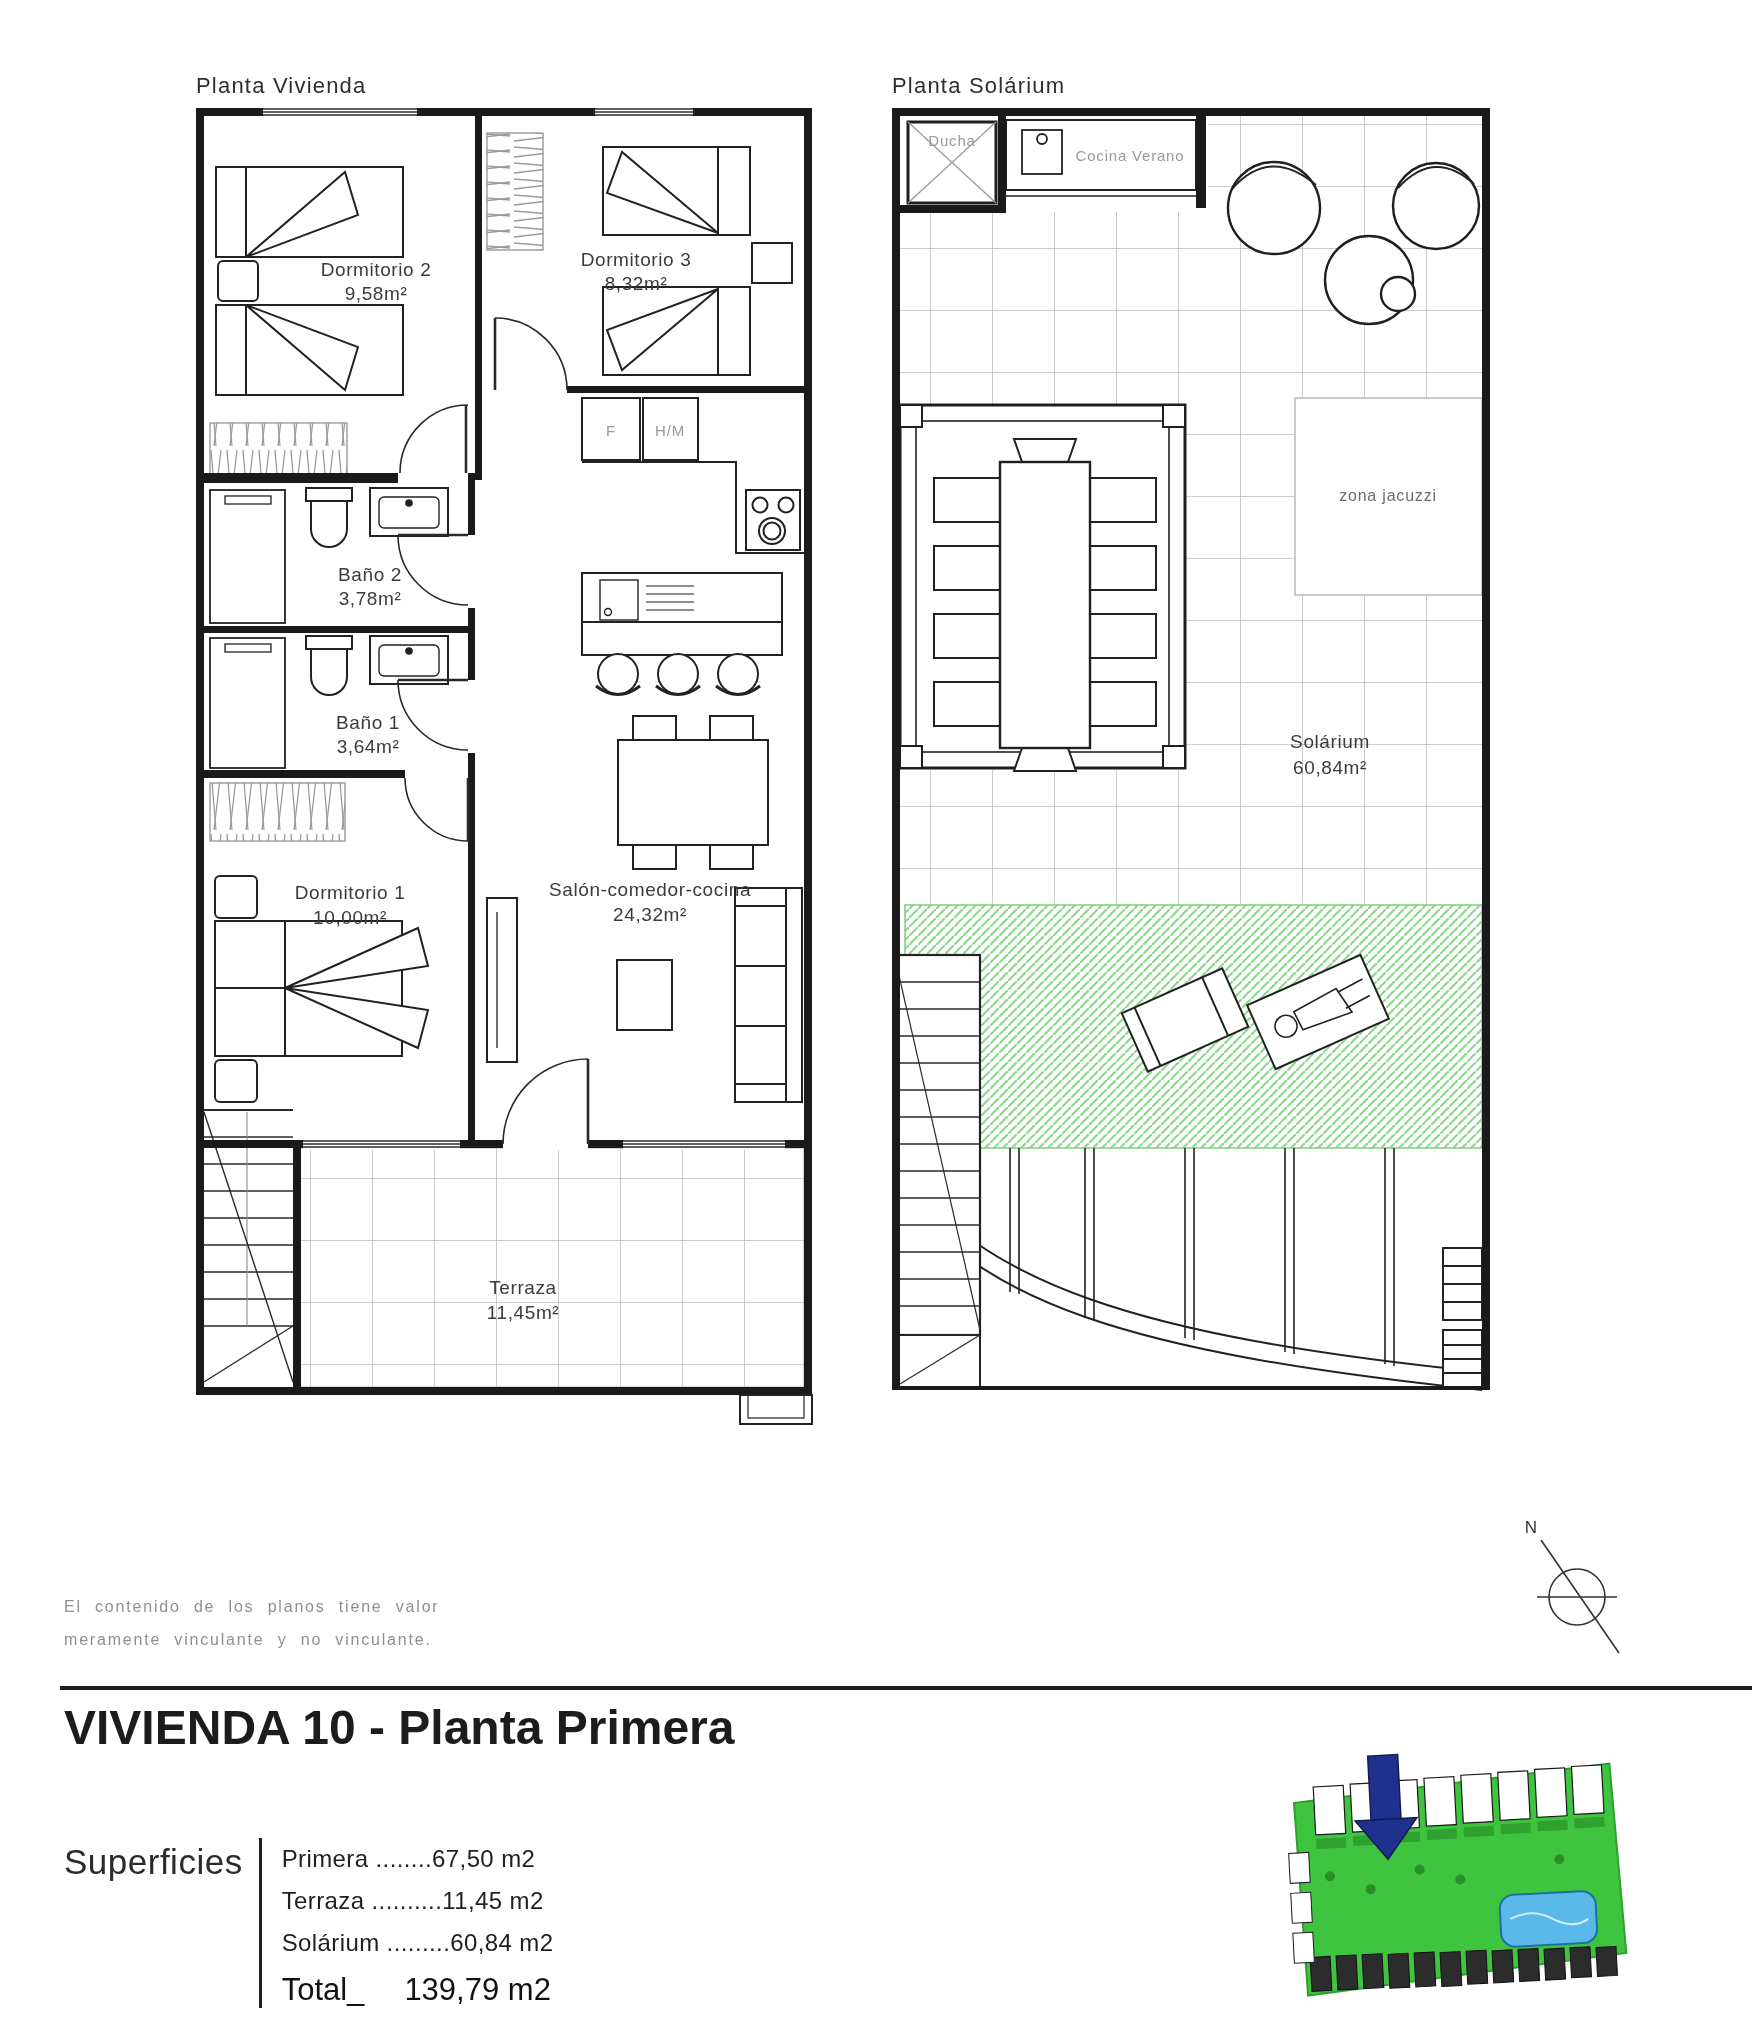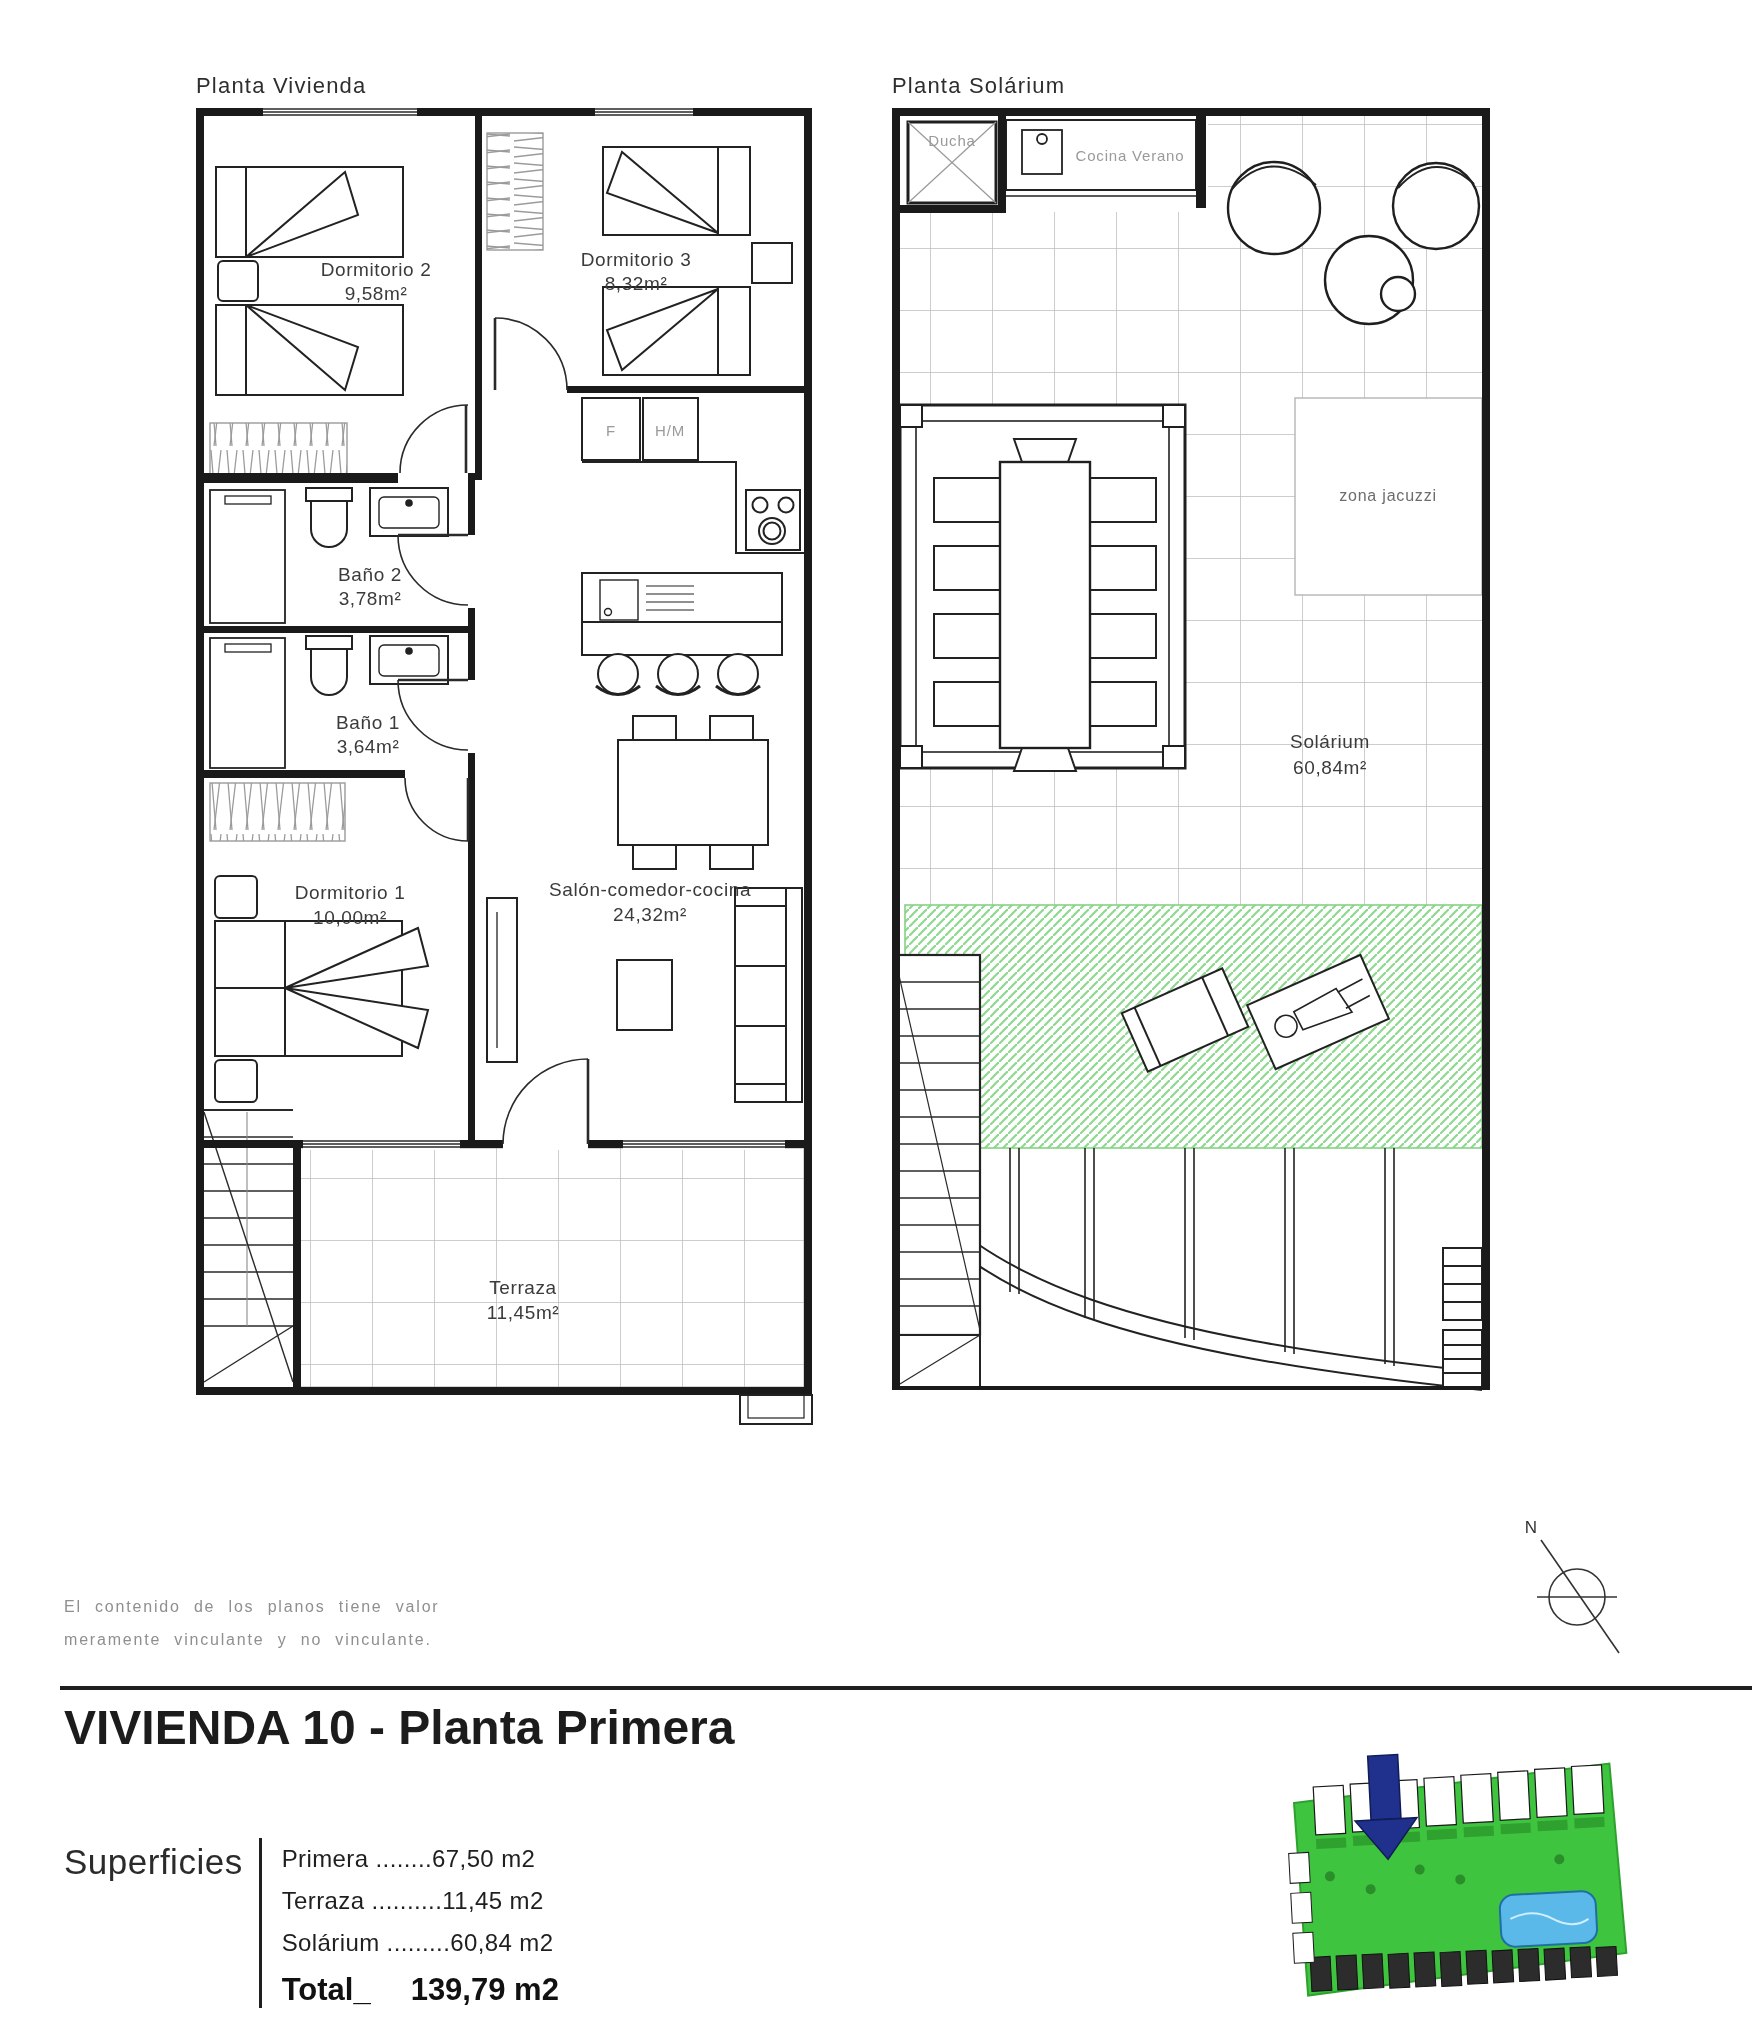--- a/index.html
+++ b/index.html
@@ -20,21 +20,21 @@
   .disclaimer{position:absolute;left:64px;top:1590px;font-size:16px;color:#8f8f8f;
               letter-spacing:1.8px;word-spacing:7px;line-height:33px;}
   .rule{position:absolute;left:60px;top:1686px;width:1692px;height:4px;background:#1f1f1f;}
   .vtitle{position:absolute;left:64px;top:1700px;margin:0;font-size:48px;font-weight:bold;
           color:#1c1c1c;letter-spacing:0;}
   .sup{position:absolute;left:64px;top:1838px;display:flex;gap:16px;}
   .sup-label{font-size:35px;color:#2b2b2b;letter-spacing:.5px;padding-top:4px;}
   .sup-rule{width:3px;background:#1f1f1f;}
   .sup-rows{padding-left:4px;}
   .sup-row{font-size:24px;color:#1f1f1f;line-height:42px;letter-spacing:.4px;}
-  .sup-total{font-size:31px;font-weight:bold;margin-top:8px;color:#111;}
+  .sup-total{font-size:31px;font-weight:normal;margin-top:8px;color:#111;}
   .sup-total .tv{margin-left:40px;}
 </style>
 </head>
 <body>
 
 <div class="page">
 
 <svg viewBox="0 0 1752 2040" width="1752" height="2040">
   <defs>
     <pattern id="tile" width="62" height="62" patternUnits="userSpaceOnUse">

